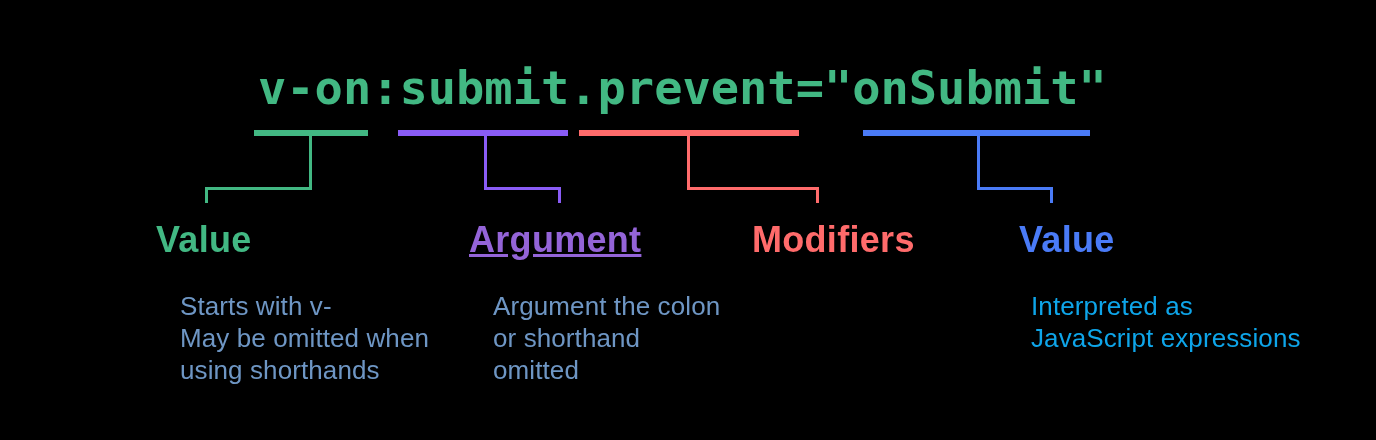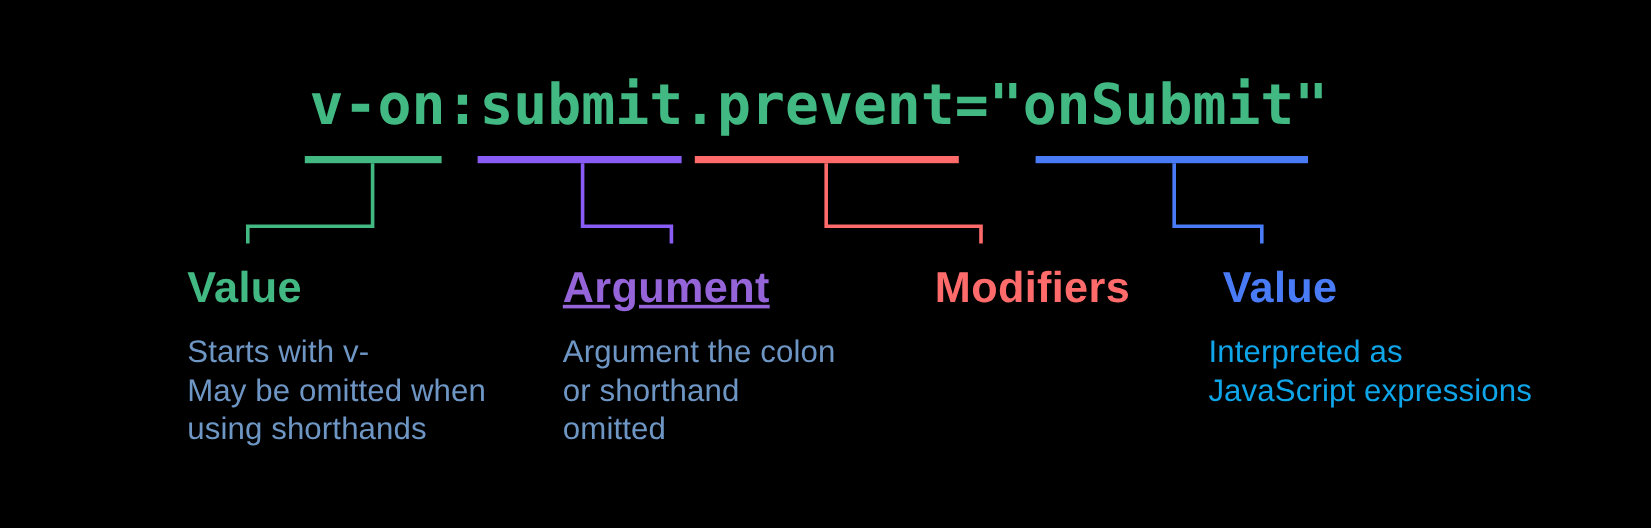--- a/index.html
+++ b/index.html
@@ -15,23 +15,23 @@
   .connectors{position:absolute;left:0;top:0;width:1376px;height:440px;}
   .connectors polyline{fill:none;stroke-width:3;}
   .bar{position:absolute;top:130px;height:6px;}
   .bar.s1{left:254px;width:114px;}
   .bar.s2{left:398px;width:170px;}
   .bar.s3{left:579px;width:220px;}
   .bar.s4{left:863px;width:227px;}
   .label{position:absolute;top:219px;font-size:36px;font-weight:bold;letter-spacing:.3px;}
   .label.s1{left:156px;}
   .label.s2{left:469px;text-decoration:underline;}
-  .label.s3{left:779px;}
+  .label.s3{left:752px;}
   .label.s4{left:1007px;margin-left:12px;}
-  .desc{position:absolute;top:277px;font-size:26px;line-height:32px;font-weight:500;letter-spacing:.1px;}
+  .desc{position:absolute;top:290px;font-size:26px;line-height:32px;font-weight:500;letter-spacing:.1px;margin-left:24px;}
   .desc.s1{left:156px;}
   .desc.s2{left:469px;}
   .desc.s3{left:740px;}
   .desc.s4{left:1007px;}
 </style>
 </head>
 <body>
 
 <div class="canvas">
 

